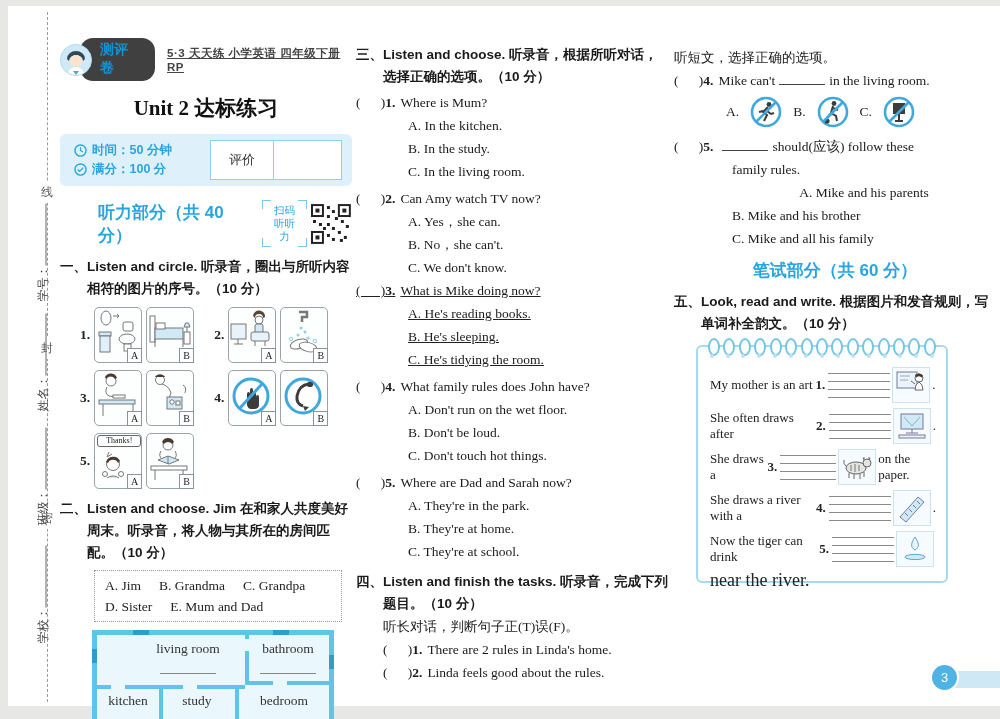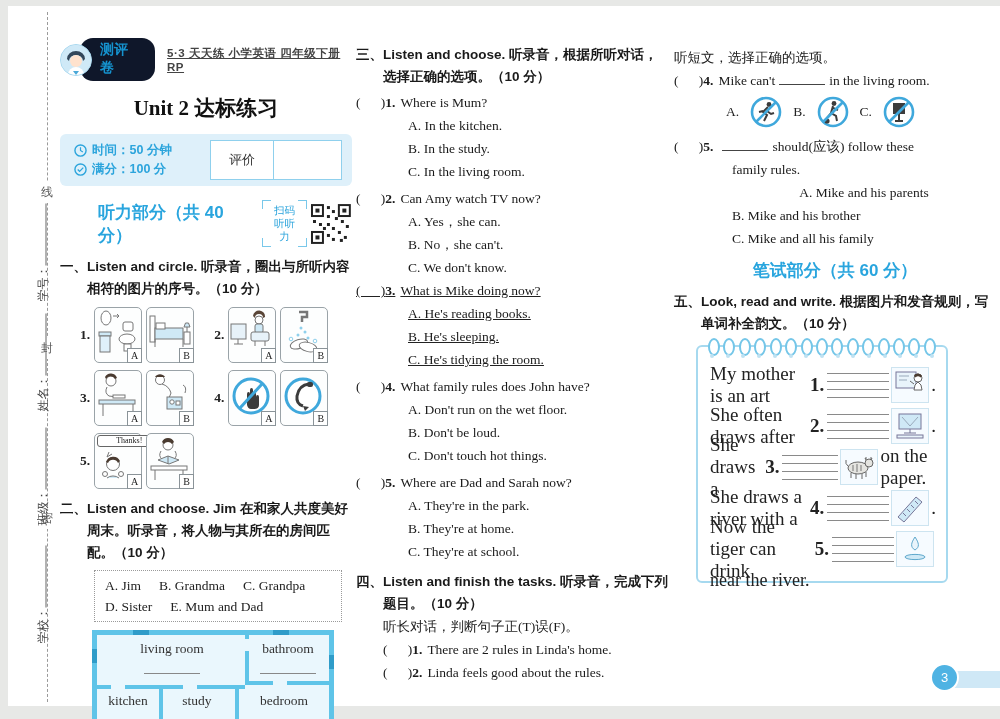--- a/index.html
+++ b/index.html
@@ -16,21 +16,21 @@
   .sline{display:inline-block;width:62px;height:11px;border-bottom:1px solid #666;}
   
   .col{position:absolute;top:0;}
   #col1{left:52px;width:292px;}
   #col2{left:348px;width:314px;}
   #col3{left:666px;width:322px;}
   
   .hdrow{margin-top:32px;display:flex;align-items:center;}
   .avatar{width:30px;height:30px;border-radius:50%;overflow:hidden;background:#d6ecf9;
           border:1px solid #a8d8ef;flex:none;z-index:2;}
-  .pill{background:#0f172a;color:#1593cf;font-weight:bold;font-size:14px;border-radius:13px;
+  .pill{background:#404040;color:#1593cf;font-weight:bold;font-size:14px;border-radius:13px;
         padding:3px 15px 4px 20px;margin-left:-12px;font-family:Liberation Mono, monospace;}
   .series{margin-left:12px;font-size:11.5px;font-weight:bold;color:#444;
           font-family:"Liberation Sans",sans-serif;letter-spacing:0.5px;text-decoration:underline;}
   .unittitle{margin-top:13px;text-align:center;font-size:21px;font-weight:bold;color:#111;}
   .infobox{margin-top:12px;background:#def0fa;border-radius:6px;height:52px;display:flex;
            align-items:center;padding:0 10px 0 14px;}
   .infoleft{flex:1;}
   .inforow{display:flex;align-items:center;gap:5px;color:#2ba4dc;font-size:12.5px;font-weight:bold;
            font-family:"Liberation Sans",sans-serif;line-height:19px;}
   .evalbox{width:130px;height:38px;background:#fff;border:1.5px solid #8fd0ed;display:flex;flex:none;}
@@ -60,42 +60,42 @@
   .sub{font-size:13.5px;line-height:23px;margin-left:27px;color:#1a1a1a;}
   
   .prow{display:flex;align-items:flex-end;margin:7px 0 0 20px;}
   .pno{font-size:13.5px;margin:0 4px 20px 0;}
   .pno2{margin-left:16px;}
   .pic{position:relative;width:46px;height:54px;border:1px solid #9aa3a8;border-radius:5px;
        background:#fdfefe;margin-right:4px;flex:none;}
   .tag{position:absolute;right:-1px;bottom:-1px;width:13px;height:13px;border:1px solid #8a9398;
        background:#fff;font-size:10px;font-style:normal;text-align:center;line-height:13px;}
   .bubble{position:absolute;top:1px;left:2px;border:1px solid #666;border-radius:3px;font-size:8px;
-          line-height:10px;padding:0 18px;background:#fff;font-family:"Liberation Serif",serif;}
+          line-height:10px;padding:0 8px;background:#fff;font-family:"Liberation Serif",serif;}
   
   .optbox{margin:6px 0 0 34px;border:1.2px dotted #9a9a9a;padding:4px 10px;width:226px;}
   .optrow{display:flex;font-size:13.5px;line-height:21px;}
   .optrow span{margin-right:18px;}
   
   .plan{position:relative;margin:8px 0 0 32px;width:232px;height:102px;background:#eaf7fd;
         border:5px solid #5fc4e8;}
   .room{position:absolute;text-align:center;font-size:13.5px;color:#333;}
   .rline{width:56px;border-bottom:1px solid #888;height:14px;margin:2px auto 0 auto;}
   .wallv{position:absolute;width:4px;background:#5fc4e8;}
   .wallh{position:absolute;height:4px;background:#5fc4e8;}
   .doorgap{position:absolute;background:#eaf7fd;}
   .win{position:absolute;background:#2f9cc9;}
   
   .notepad{position:relative;margin:10px 0 0 22px;width:252px;height:238px;background:#fff;
            border:2px solid #a6d9ef;border-radius:6px;padding:14px 10px 6px 12px;box-sizing:border-box;}
   .spiral{position:absolute;top:-9px;left:10px;right:10px;display:flex;justify-content:space-between;}
   .loop{width:8px;height:14px;border:2px solid #74c6e8;border-radius:50%;background:#fff;}
   .holes{position:absolute;top:7px;left:12px;right:12px;display:flex;justify-content:space-between;}
   .hole{width:4px;height:4px;background:#bfe2f2;border-radius:50%;}
-  .nline{display:flex;align-items:center;font-size:19px;margin-top:7px;height:34px;}
+  .nline{display:flex;align-items:center;font-size:13px;margin-top:7px;height:34px;}
   .nline b{margin:0 3px;}
   .guides{width:62px;height:25px;flex:none;
           background:repeating-linear-gradient(to bottom,#8a8a8a 0,#8a8a8a 1px,transparent 1px,transparent 8px);}
   .npic{width:36px;height:34px;border:1px solid #cde4f0;background:#f6fbff;display:flex;flex:none;
         align-items:center;justify-content:center;margin:0 2px;}
   .ntail{font-size:18px;margin-top:4px;}
   
   .signrow{display:flex;align-items:center;margin:3px 0 6px 52px;gap:10px;font-size:13.5px;}
   
   #ribbon{position:absolute;left:952px;top:671px;width:48px;height:17px;background:#cfe8f6;}
@@ -361,21 +361,21 @@
       <div class="wallv" style="left:138px;top:54px;height:48px;"></div>
       <div class="doorgap" style="left:148px;top:4px;width:4px;height:12px;"></div>
       <div class="doorgap" style="left:14px;top:50px;width:14px;height:4px;"></div>
       <div class="doorgap" style="left:86px;top:50px;width:14px;height:4px;"></div>
       <div class="doorgap" style="left:176px;top:46px;width:14px;height:4px;"></div>
       <div class="win" style="left:36px;top:-5px;width:16px;height:5px;"></div>
       <div class="win" style="left:176px;top:-5px;width:16px;height:5px;"></div>
       <div class="win" style="left:-5px;top:14px;width:5px;height:14px;"></div>
       <div class="win" style="left:232px;top:20px;width:5px;height:14px;"></div>
 
-      <div class="room" style="left:10px;top:6px;width:130px;">
+      <div class="room" style="left:26px;top:6px;width:130px;">
         <div>living room</div>
           <div class="rline"></div>
       </div>
       <div class="room" style="left:154px;top:6px;width:74px;">
         <div>bathroom</div>
           <div class="rline"></div>
       </div>
       <div class="room" style="left:2px;top:58px;width:58px;">
         <div>kitchen</div>
           <div class="rline" style="width:48px;"></div>

